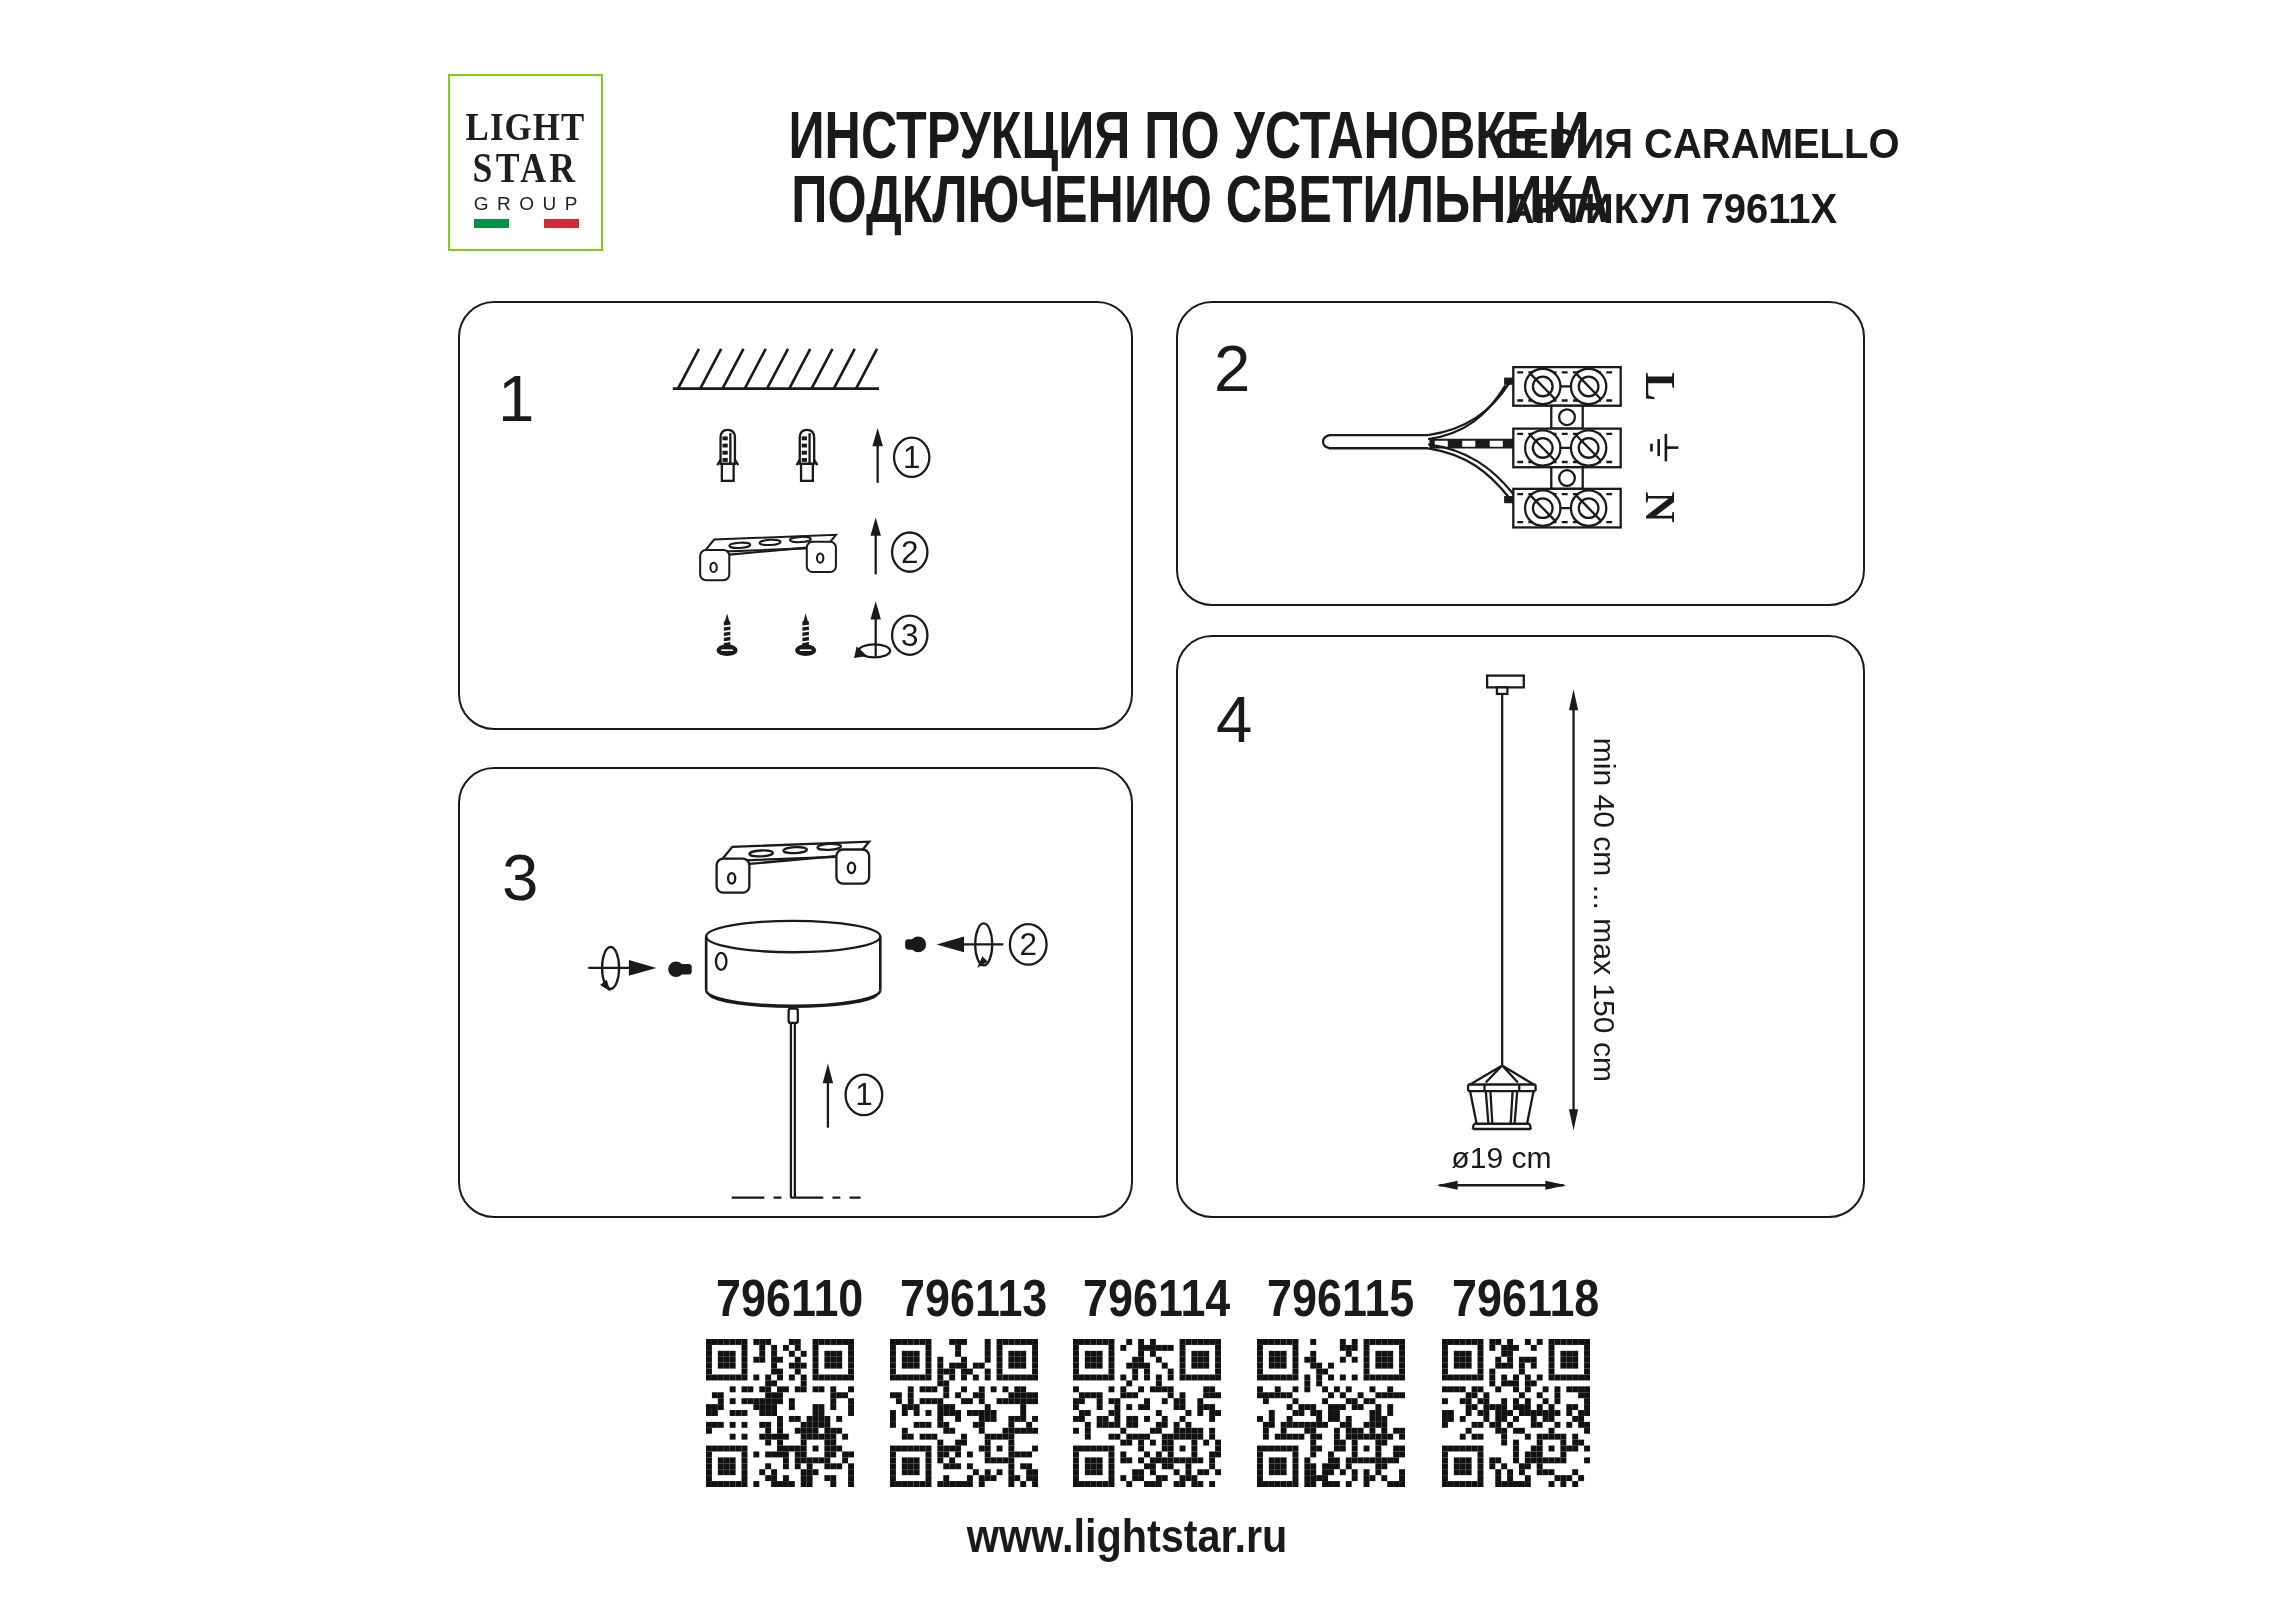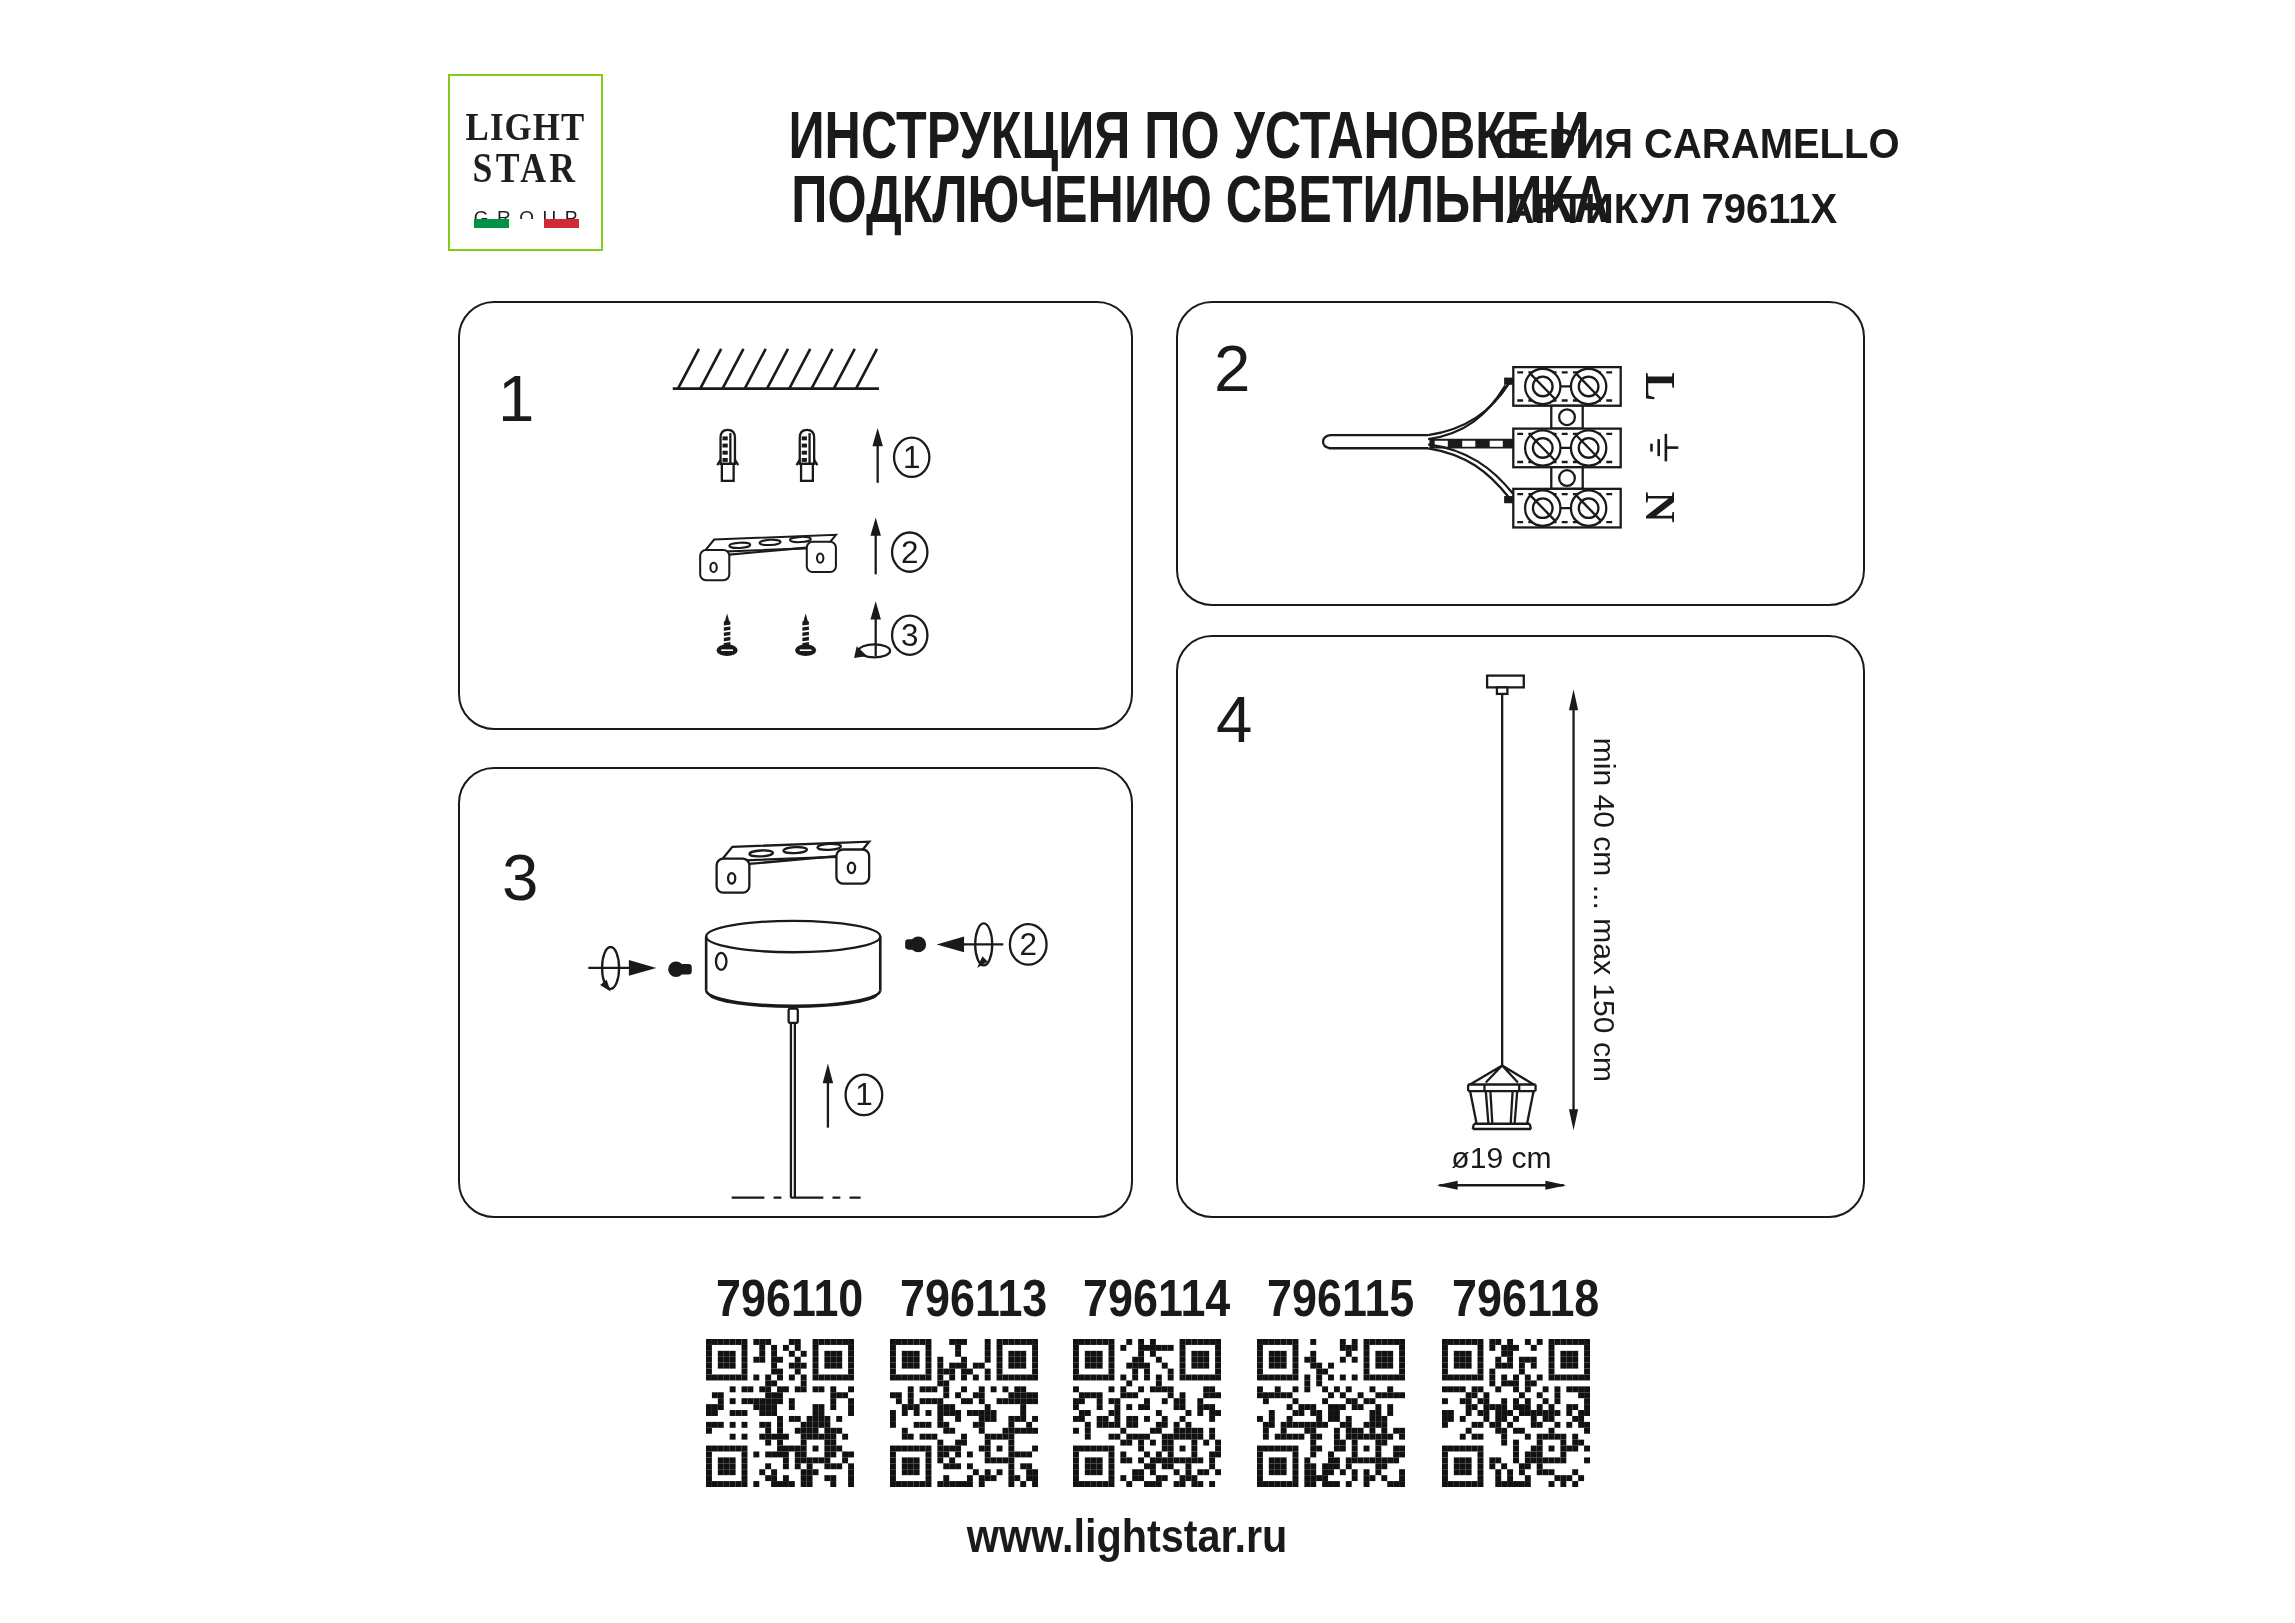--- a/index.html
+++ b/index.html
@@ -3,21 +3,21 @@
 <meta charset="utf-8">
 <style>
   html,body{margin:0;padding:0;background:#ffffff;}
   body{width:2295px;height:1623px;position:relative;font-family:"Liberation Sans",sans-serif;color:#1a1a1a;}
   .abs{position:absolute;}
   
   .logo-box{left:448px;top:74px;width:151px;height:173px;border:2px solid #84cc16;}
   .logo-line{position:absolute;width:100%;text-align:center;font-family:"Liberation Serif",serif;font-weight:700;color:#1f1f1f;}
   .logo-light{top:26px;font-size:41px;transform:scaleX(.85);letter-spacing:1.3px;}
   .logo-star{top:68px;font-size:42px;transform:scaleX(.85);letter-spacing:3.9px;}
-  .logo-group{top:117px;font-family:"Liberation Sans",sans-serif;font-weight:400;font-size:19px;letter-spacing:8.5px;text-indent:8.5px;margin-top:14px;}
+  .logo-group{top:117px;font-family:"Liberation Sans",sans-serif;font-weight:400;font-size:19px;letter-spacing:8.5px;text-indent:8.5px;}
   .flag{position:absolute;left:23.6px;top:143px;width:105px;height:9.2px;display:flex;}
   .flag div{flex:1;}
   
   .title-block{left:655px;top:103px;width:775px;text-align:right;font-weight:700;font-size:67px;line-height:64px;}
   .title-block .tl{display:inline-block;transform:scaleX(.75);white-space:nowrap;}
   .series-block{left:1478px;top:111px;width:386px;text-align:center;font-weight:700;font-size:43px;line-height:65px;}
   .series-block .tl{display:inline-block;transform:scaleX(.93);white-space:nowrap;}
   
   .panel{border:2.6px solid #1a1a1a;border-radius:36px;background:#fff;}
   .panel svg{display:block;width:100%;height:100%;}

